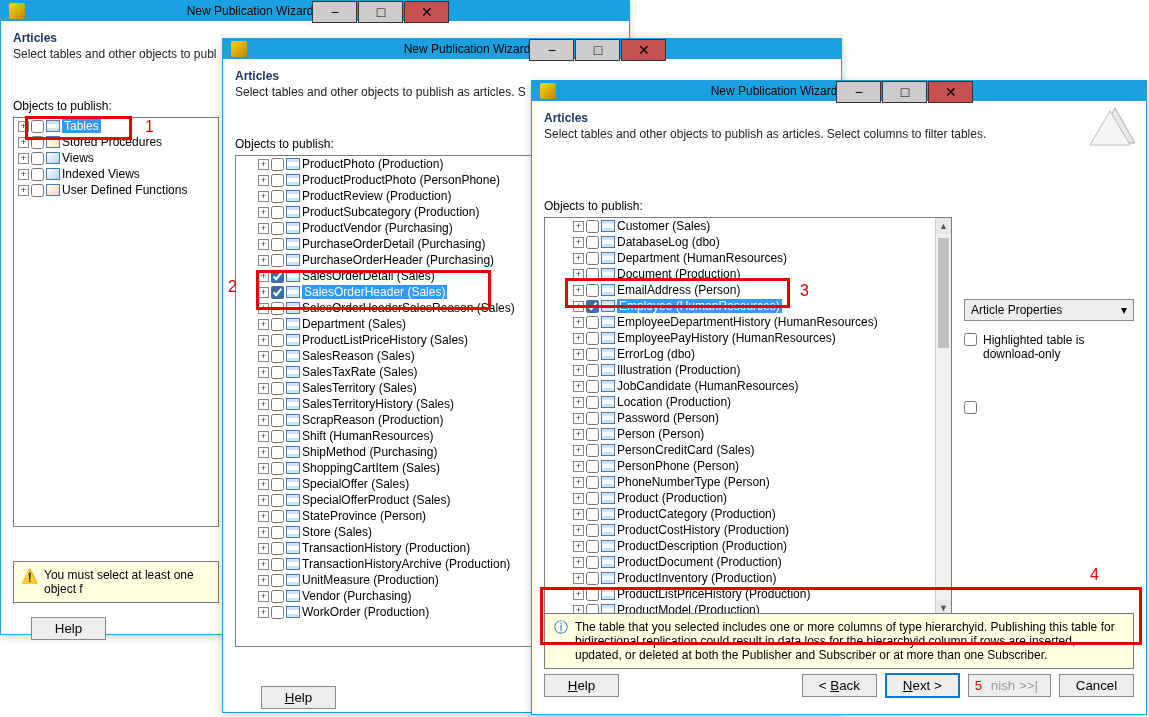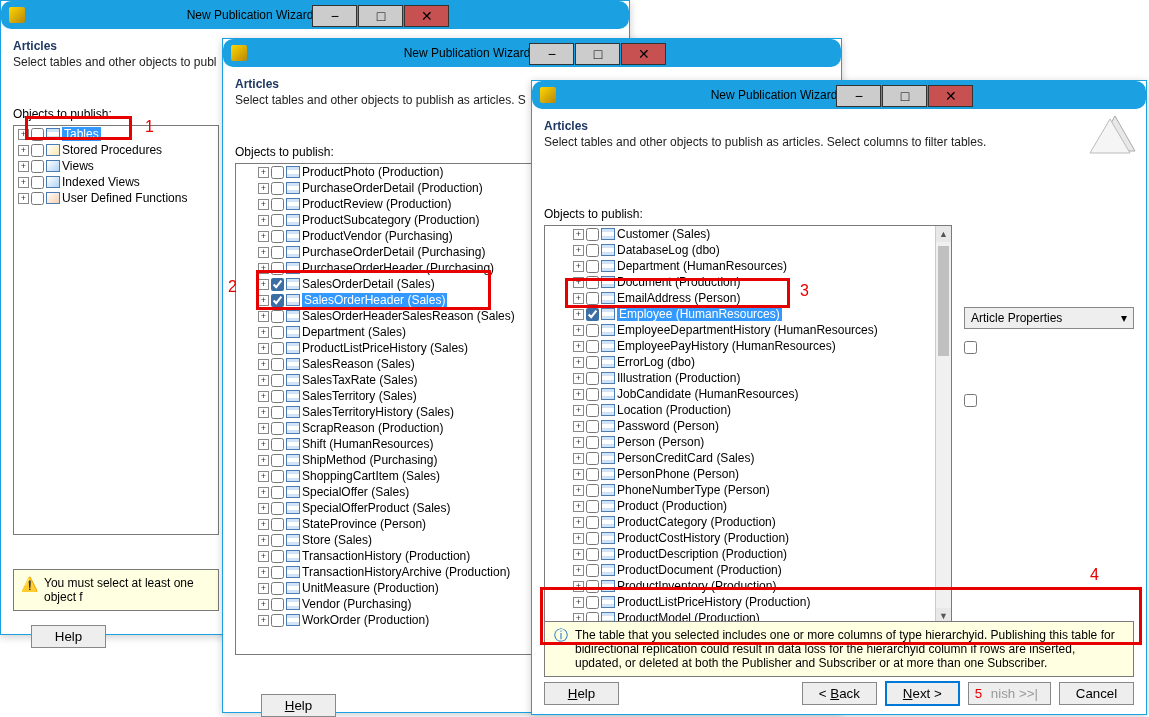--- a/index.html
+++ b/index.html
@@ -15,27 +15,26 @@
     overflow: hidden;
   }
   .window {
     position: absolute;
     background: #fff;
     border: 1px solid #1ba1e2;
     box-shadow: 0 2px 8px rgba(0,0,0,0.2);
   }
   .titlebar {
     background: #1ba1e2;
-    height: 28px;
+    height: 20px;
     display: flex;
     align-items: center;
     justify-content: space-between;
     padding-left: 8px;
     color: #000;
-    border-radius: 10px;
   }
   .titlebar-left {
     display: flex;
     align-items: center;
     gap: 6px;
   }
   .title-icon {
     width: 16px; height: 16px;
     background: linear-gradient(135deg, #ffd700, #b8860b);
     border-radius: 2px;
@@ -313,21 +312,21 @@
         <div class="tree-item" style="padding-left: 22px;">
           <span class="expander">+</span>
           <input type="checkbox" class="chk" style="">
           <span class="tbl-icon"></span>
           <span>ProductPhoto (Production)</span>
         </div>
         <div class="tree-item" style="padding-left: 22px;">
           <span class="expander">+</span>
           <input type="checkbox" class="chk" style="">
           <span class="tbl-icon"></span>
-          <span>PurchaseOrderDetail (Production)</span>
+          <span>ProductProductPhoto (PersonPhone)</span>
         </div>
         <div class="tree-item" style="padding-left: 22px;">
           <span class="expander">+</span>
           <input type="checkbox" class="chk" style="">
           <span class="tbl-icon"></span>
           <span>ProductReview (Production)</span>
         </div>
         <div class="tree-item" style="padding-left: 22px;">
           <span class="expander">+</span>
           <input type="checkbox" class="chk" style="">
@@ -677,20 +676,21 @@
       </div>
     </div>
 
     <div class="side-panel">
       <div class="dropdown-btn">
         <span>Article Properties</span>
         <span>▾</span>
       </div>
       <div class="chk-row">
         <input type="checkbox" class="chk" style="">
+        <span>Highlighted table is download-only</span>
       </div>
       <div class="chk-row" style="margin-top:40px;">
         <input type="checkbox" class="chk" style="">
       </div>
     </div>
 
     <div class="warnbox" style="position:absolute; left:12px; right:12px; top:512px;">
       <span class="warn-icon" style="color:#0066cc;">ⓘ</span>
       <span>The table that you selected includes one or more columns of type hierarchyid. Publishing this table for bidirectional replication could result in data loss for the hierarchyid column if rows are inserted, updated, or deleted at both the Publisher and Subscriber or at more than one Subscriber.</span>
     </div>

